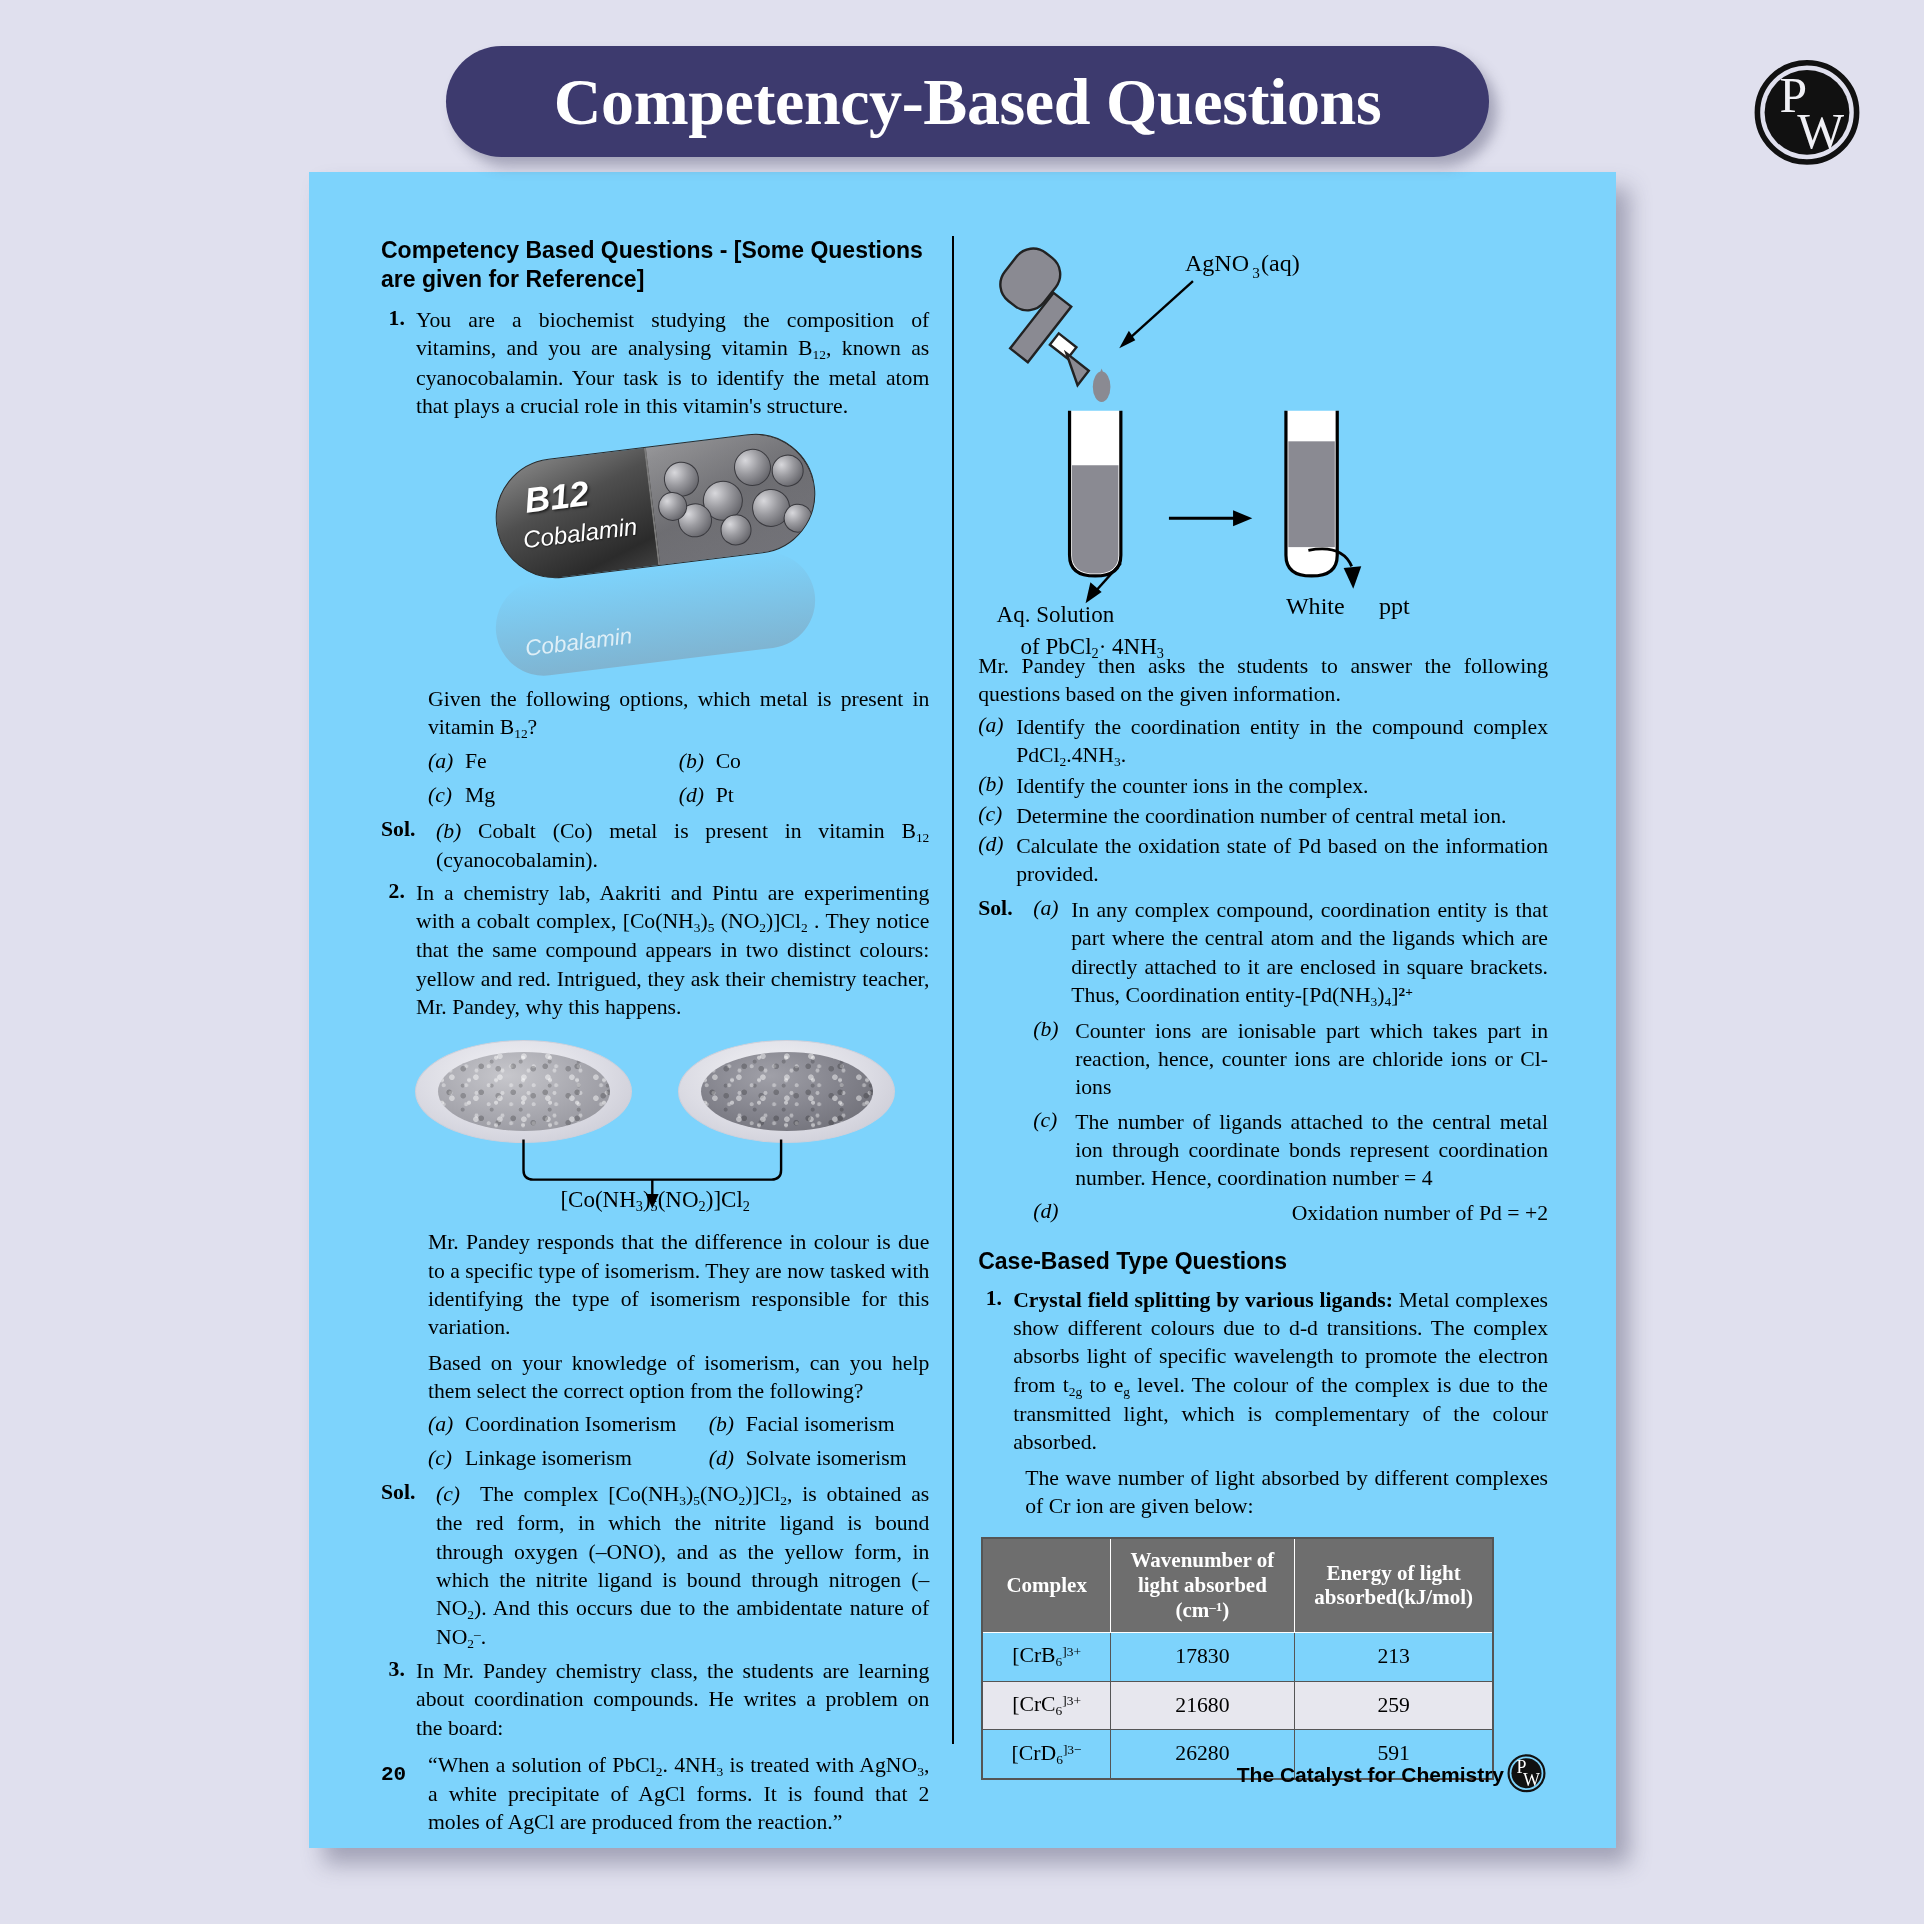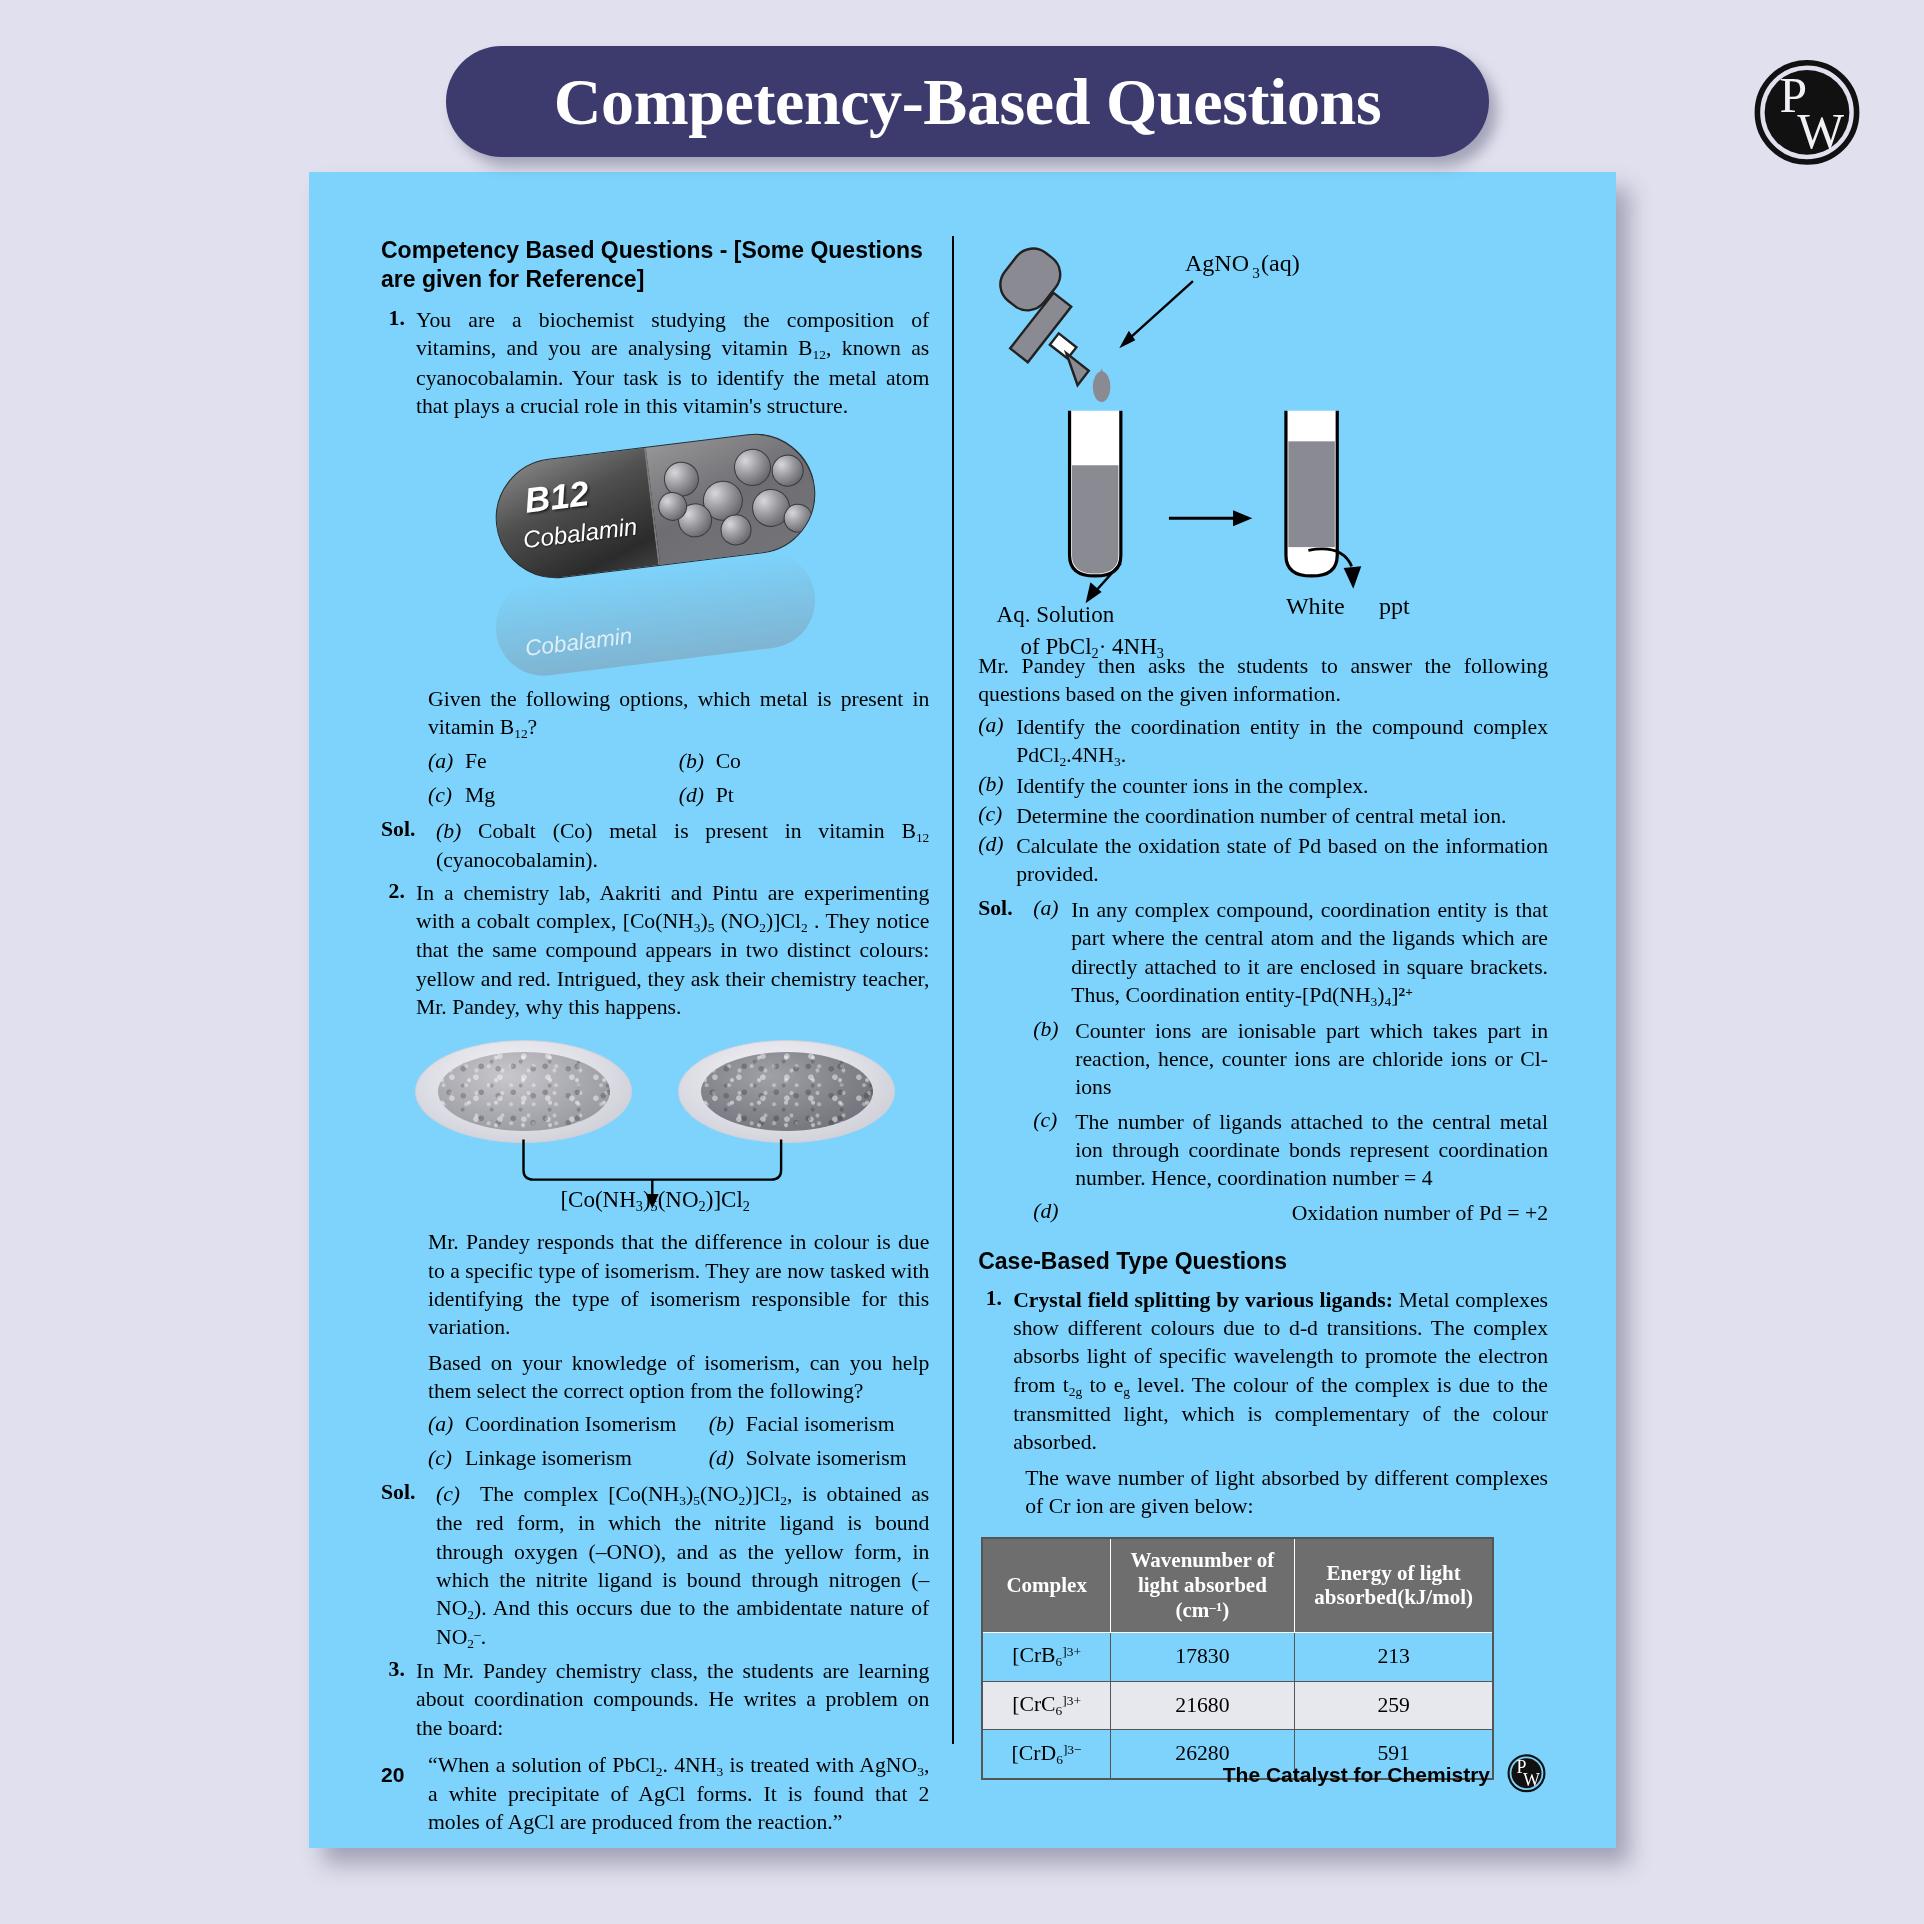--- a/index.html
+++ b/index.html
@@ -271,25 +271,25 @@
   
   #footer {
     position: absolute;
     left: 72px; bottom: 50px;
     width: 1167px;
     display: flex;
     align-items: center;
     justify-content: space-between;
   }
   #page-num {
-    font-family: Liberation Sans, sans-serif;
+    font-family: Liberation Mono, monospace;
     font-weight: bold;
     font-size: 21px;
   }
-  #footer-right { display: flex; align-items: center; gap: 15px; }
+  #footer-right { display: flex; align-items: center; gap: 1px; }
   #footer-txt {
     font-family: "Liberation Sans", sans-serif;
     font-weight: bold;
     font-size: 21px;
   }
 </style>
 </head>
 <body>
 
 <div id="header-banner">

